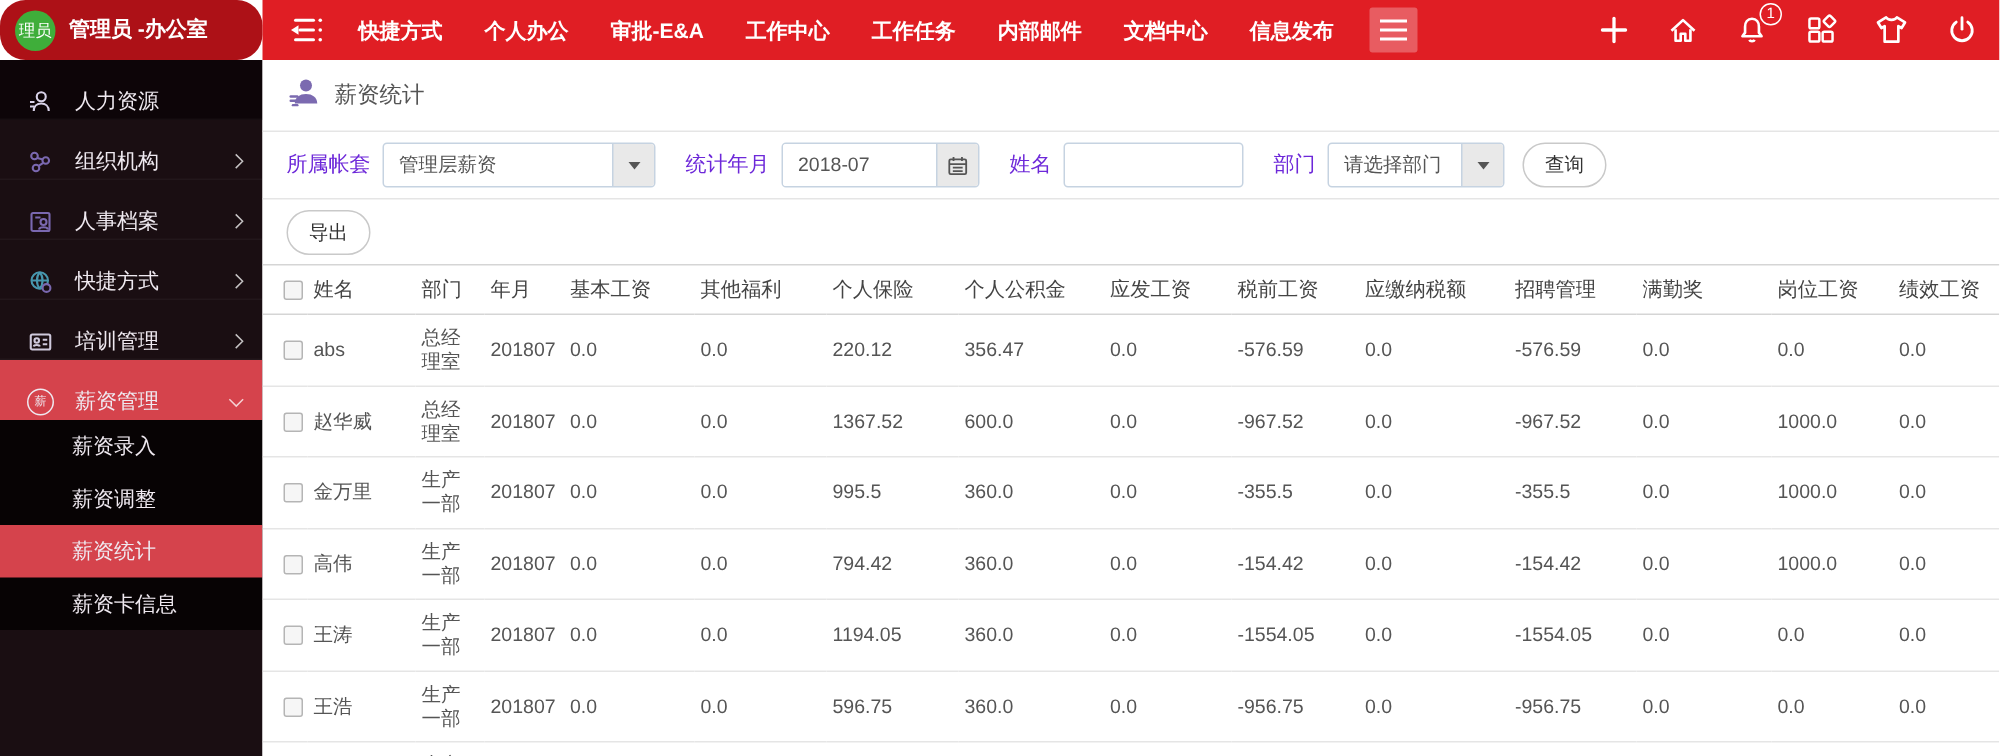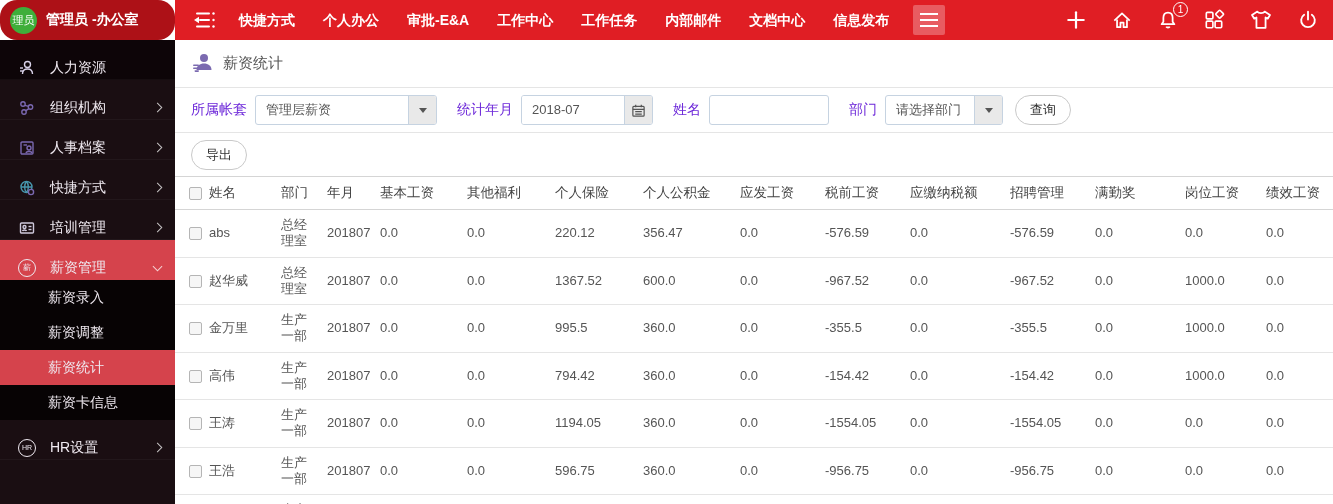--- a/index.html
+++ b/index.html
@@ -219,27 +219,20 @@
         </div>
         <div class="sub-item">
           <span>薪资调整</span>
         </div>
         <div class="sub-item active">
           <span>薪资统计</span>
         </div>
         <div class="sub-item">
           <span>薪资卡信息</span>
         </div>
-      </div>
-      <div class="side-item">
-        <span class="icn">
-            <span class="icn-circle" style="font-size:7px;">HR</span>
-          </span>
-        <span class="lbl">HR设置</span>
-        <span class="chev"></span>
       </div>
     </aside>
 
     <main class="content">
 
       <div class="page-title-bar">
         <span>
           <svg width="22" height="22" viewBox="0 0 22 22" fill="#7b6ab0">
               <circle cx="13" cy="7" r="4"></circle>
               <path d="M5.5 19 C5.5 14.8 8.8 12.6 13 12.6 C17.2 12.6 20.5 14.8 20.5 19 Z"></path>

